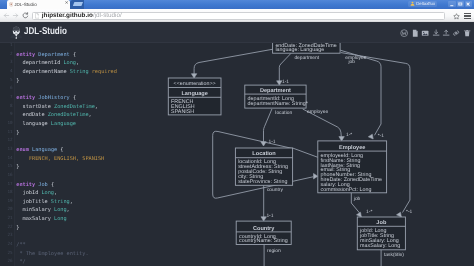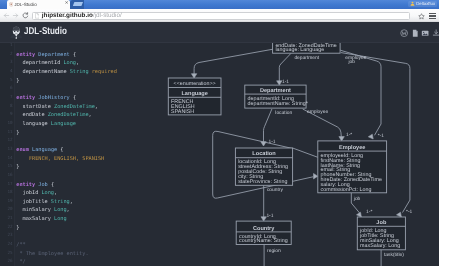--- a/index.html
+++ b/index.html
@@ -2,21 +2,21 @@
 <html><head>
 <meta charset="utf-8">
 <title>JDL-Studio</title>
 <style>
   html,body{margin:0;padding:0;background:#fff;}
   body{width:474px;height:266px;overflow:hidden;
        font-family:"Liberation Sans",sans-serif;
        -webkit-font-smoothing:antialiased;
        text-rendering:geometricPrecision;}
   svg text{ -webkit-font-smoothing:antialiased; }
-  #root{position:relative;width:439px;height:266px;overflow:hidden;background:#262b34;}
+  #root{position:relative;width:474px;height:266px;overflow:hidden;background:#262b34;}
 
   
   .chrome-title{position:absolute;left:0;top:0;width:474px;height:9px;
     background:linear-gradient(to bottom,#5287d8 0%,#3f78cf 55%,#3a6fc6 100%);}
   .tab{position:absolute;left:6.9px;top:0px;width:63px;height:9px;
     background:#fcfcfc;border-radius:2px 2px 0 0;}
   .tab-fav{position:absolute;left:8.6px;top:2.1px;width:4.6px;height:4.6px;}
   .tab-title{position:absolute;left:14.2px;top:1.6px;font-size:4.55px;color:#3d3d3d;
     line-height:5px;white-space:nowrap;}
   .tab-close{position:absolute;left:64.6px;top:1.3px;font-size:5px;color:#5a5a5a;

